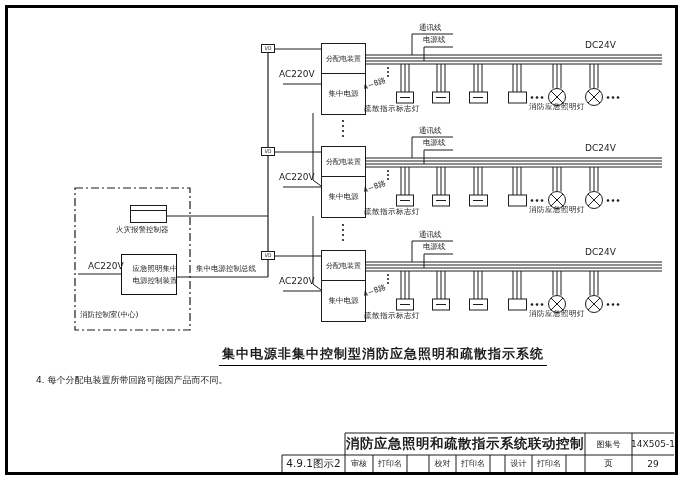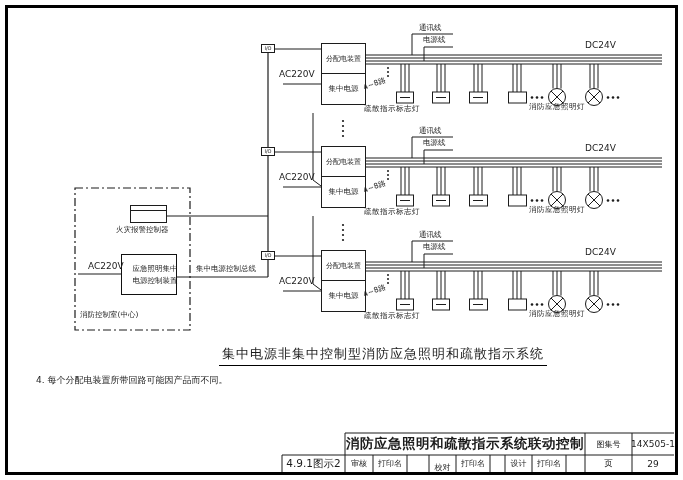--- a/index.html
+++ b/index.html
@@ -20,54 +20,54 @@
   .lbl{position:absolute;line-height:1.1;white-space:nowrap;}
   .crow .comm{left:419px;top:24px;font-size:7.5px;}
   .crow .pwr{left:423px;top:36px;font-size:7.5px;}
   .crow .dc{left:585px;top:41px;font-size:9px;}
   .crow .ac{left:279px;top:70px;font-size:9px;}
   .crow .circuits{left:363px;top:80px;font-size:7.5px;transform:rotate(-20deg);}
   .crow .exitl{left:364px;top:105px;font-size:7.5px;letter-spacing:0.5px;}
   .crow .eml{left:529px;top:103px;font-size:7.5px;letter-spacing:0.5px;}
   .io{position:absolute;left:261px;top:44px;width:14px;height:9px;border:1px solid #1c1c1c;
       background:#fff;box-sizing:border-box;font-size:5px;line-height:7px;text-align:center;}
-  .unit{position:absolute;left:321px;top:43px;width:45px;height:62px;border:1px solid #1c1c1c;
+  .unit{position:absolute;left:321px;top:43px;width:45px;height:72px;border:1px solid #1c1c1c;
         background:#fff;box-sizing:border-box;display:flex;flex-direction:column;}
   .unit-top{height:29px;border-bottom:1px solid #1c1c1c;display:flex;align-items:center;
             justify-content:center;font-size:7px;white-space:nowrap;}
   .unit-bot{flex:1;display:flex;align-items:center;justify-content:center;font-size:7.5px;white-space:nowrap;}
   
   .room-el{position:absolute;z-index:2;}
   .fac-box{left:130px;top:205px;width:37px;height:18px;border:1px solid #1c1c1c;
            box-sizing:border-box;background:#fff;}
   .fac-strip{height:4px;border-bottom:1px solid #1c1c1c;}
   .fac-label{left:116px;top:226px;font-size:7.5px;white-space:nowrap;}
   .dev-box{left:121px;top:254px;width:56px;height:41px;border:1.5px solid #111;box-sizing:border-box;
            background:#fff;display:flex;flex-direction:column;align-items:center;justify-content:center;
            font-size:7.5px;line-height:12px;white-space:nowrap;padding-left:12px;}
   .acdev{left:88px;top:262px;font-size:9px;white-space:nowrap;}
   .cbus{left:196px;top:265px;font-size:7.5px;white-space:nowrap;}
   .room-label{left:80px;top:311px;font-size:7.5px;white-space:nowrap;}
   
   .caption{position:absolute;left:143px;top:343px;width:480px;text-align:center;z-index:2;}
-  .caption span{display:inline-block;font-size:13px;font-weight:normal;letter-spacing:1px;
+  .caption span{display:inline-block;font-size:13px;font-weight:bold;letter-spacing:1px;
                 border-bottom:1.5px solid #000;padding:0 3px 2px;}
   
   .notes{position:absolute;left:14px;top:374px;font-size:9px;line-height:13.5px;z-index:2;white-space:nowrap;}
   .notes .ind{padding-left:22px;}
   
   .tb{position:absolute;display:flex;align-items:center;justify-content:center;text-align:center;
       z-index:2;white-space:nowrap;box-sizing:border-box;}
   .tb-title{left:345px;top:433px;width:240px;height:22px;font-size:13.5px;font-weight:bold;letter-spacing:0.5px;}
   .tb-atlas-l{left:585px;top:433px;width:47px;height:22px;font-size:8px;}
   .tb-atlas-v{left:632px;top:433px;width:42px;height:22px;font-size:9px;}
   .tb-fig{left:282px;top:455px;width:63px;height:17px;font-size:10.5px;}
   .tb-rev-l{left:345px;top:455px;width:28px;height:17px;font-size:8px;}
   .tb-rev-v{left:373px;top:455px;width:34px;height:17px;font-size:8px;}
-  .tb-chk-l{left:429px;top:455px;width:27px;height:25px;font-size:8px;}
+  .tb-chk-l{left:429px;top:455px;width:27px;height:17px;font-size:8px;}
   .tb-chk-v{left:456px;top:455px;width:34px;height:17px;font-size:8px;}
   .tb-des-l{left:505px;top:455px;width:27px;height:17px;font-size:8px;}
   .tb-des-v{left:532px;top:455px;width:34px;height:17px;font-size:8px;}
   .tb-page-l{left:585px;top:455px;width:47px;height:17px;font-size:8.5px;}
   .tb-page-v{left:632px;top:455px;width:42px;height:17px;font-size:9px;}
 </style>
 </head>
 <body>
 
 <svg class="art" width="683" height="480" viewBox="0 0 683 480">

